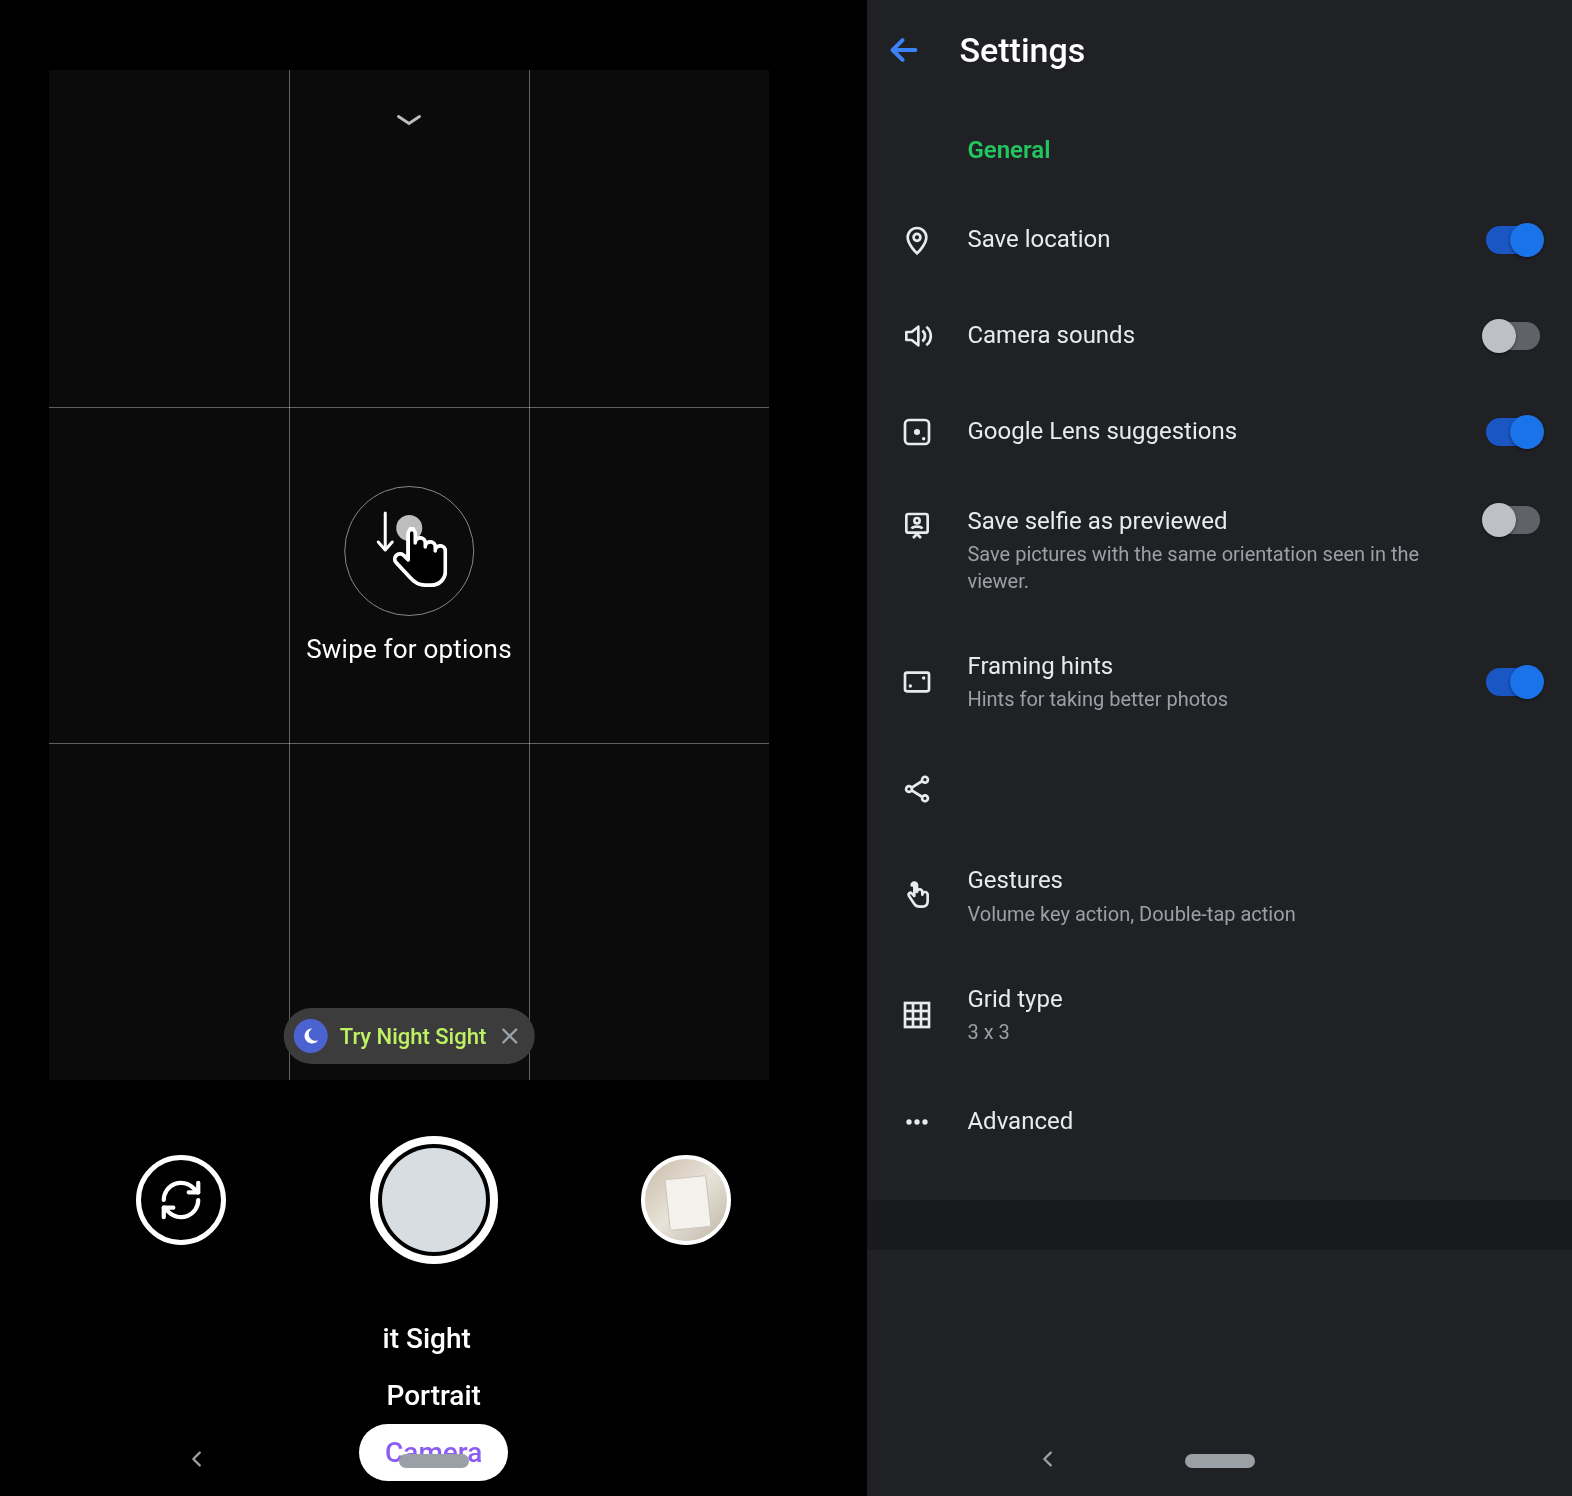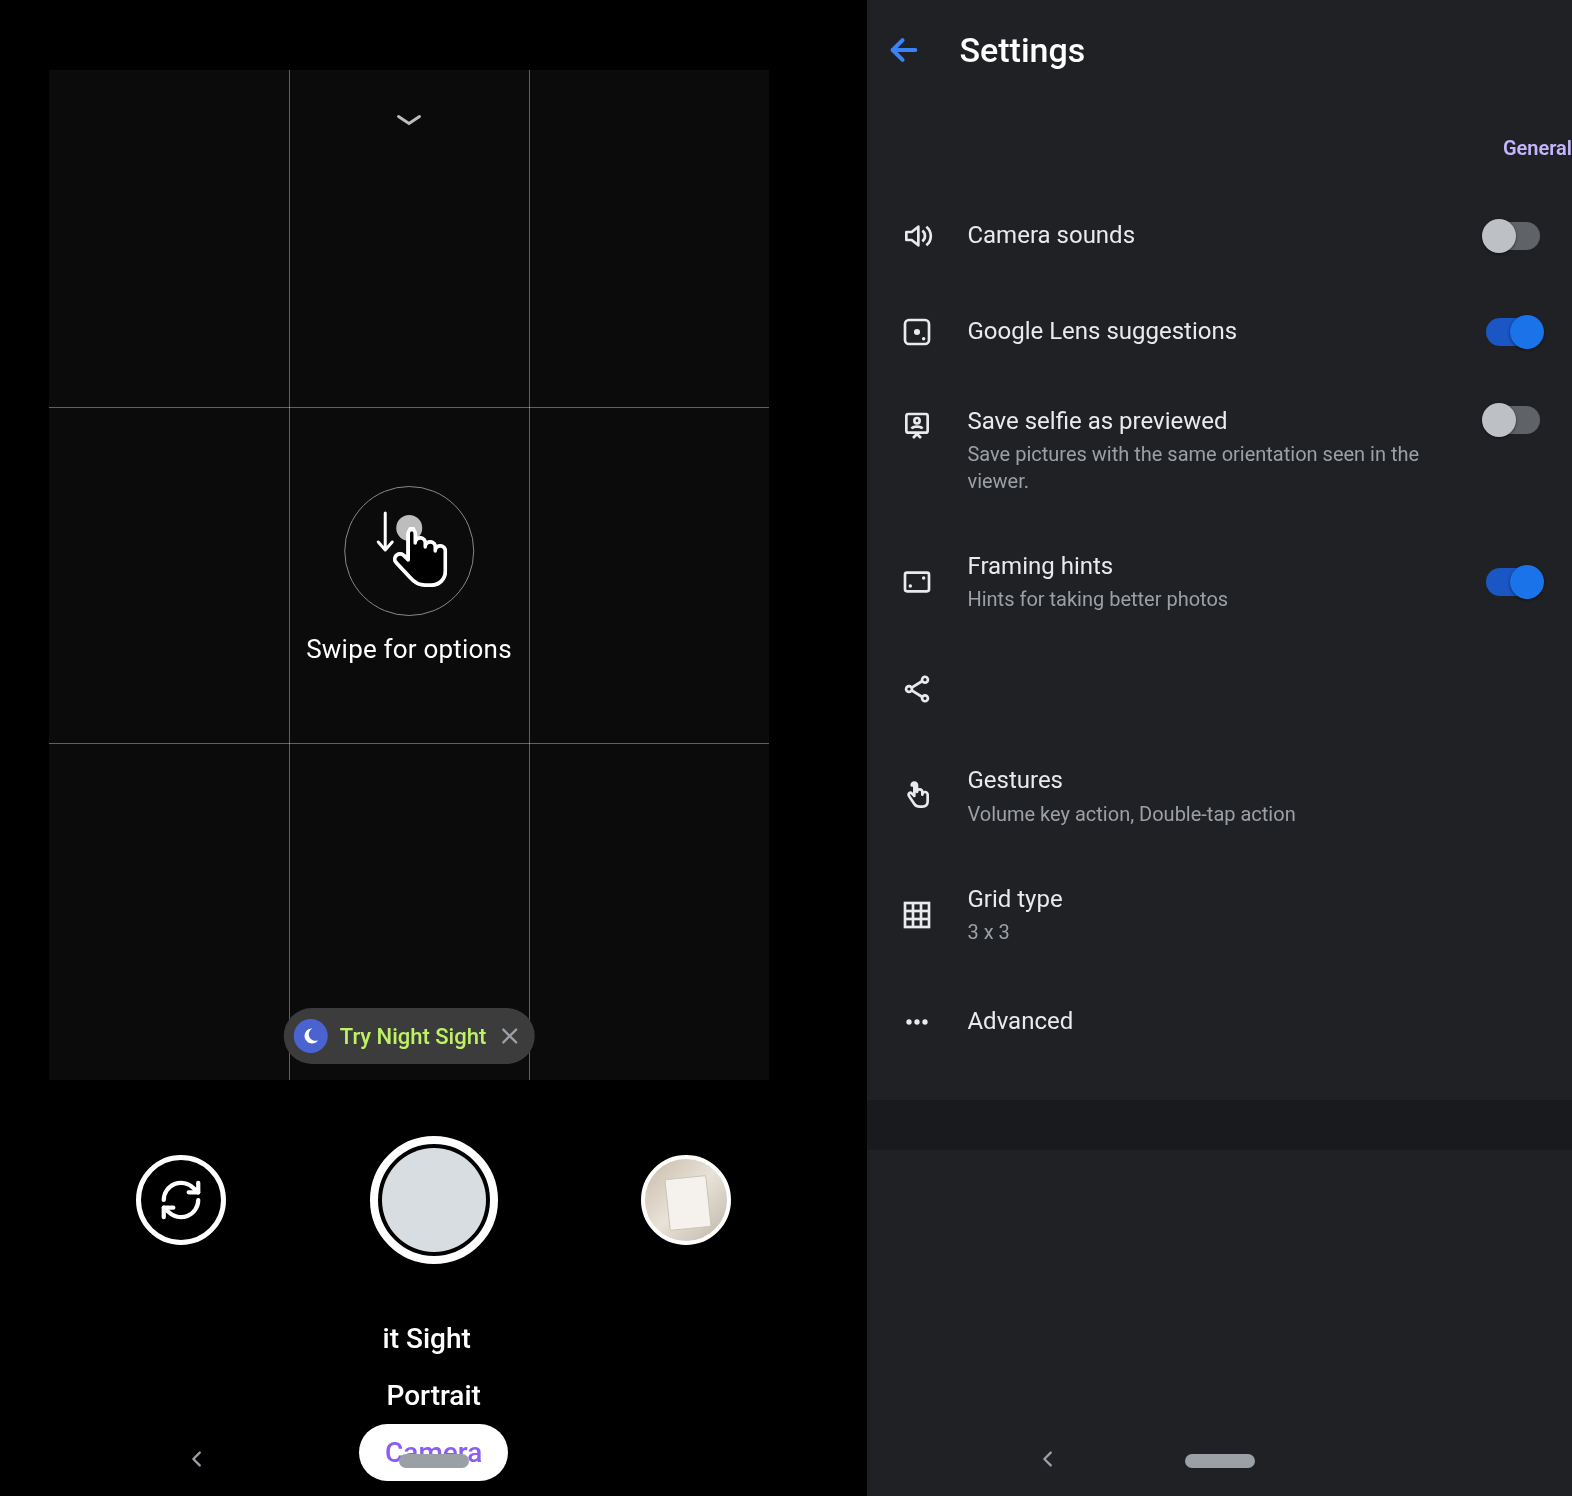--- a/index.html
+++ b/index.html
@@ -163,25 +163,24 @@
     height: 100px;
     display: flex; align-items: center;
     padding-left: 20px;
     gap: 38px;
   }
   .back-arrow { color: #3b82f6; display:flex; align-items:center; }
   .back-arrow svg { width: 34px; height: 34px; }
   .settings-title { font-size: 34px; font-weight: 500; }
 
   .section-label {
-    color: #c4b5fd;
-    font-size: 20px;
+    color: #22c55e;
+    font-size: 24px;
     font-weight: 600;
     padding: 36px 0 28px 100px;
-    text-align: right;
   }
 
   .settings-list { padding: 0 24px 0 0; }
   .setting-row {
     display: flex;
     align-items: center;
     padding: 28px 8px 28px 30px;
     gap: 30px;
     min-height: 90px;
   }
@@ -320,20 +319,35 @@
           <polyline points="11 5 4 12 11 19"></polyline>
         </svg>
       </div>
       <div class="settings-title">Settings</div>
     </div>
 
     <div class="section-label">General</div>
 
     <div class="settings-list">
 
+      <div class="setting-row">
+        <div class="setting-icon">
+          <svg viewBox="0 0 24 24" fill="none" stroke="currentColor" stroke-width="2">
+              <path d="M12 22s7-6.5 7-12A7 7 0 0 0 5 10c0 5.5 7 12 7 12z"></path>
+              <circle cx="12" cy="10" r="2.6"></circle>
+            </svg>
+        </div>
+        <div class="setting-text">
+          <div class="setting-title">Save location</div>
+        </div>
+        <div class="toggle on">
+            <div class="toggle-track"></div>
+            <div class="toggle-thumb"></div>
+          </div>
+      </div>
 
       <div class="setting-row">
         <div class="setting-icon">
           <svg viewBox="0 0 24 24" fill="none" stroke="currentColor" stroke-width="2" stroke-linejoin="round">
               <path d="M4 9v6h4l5 4V5L8 9H4z"></path>
               <path d="M16 8a5 5 0 0 1 0 8"></path>
               <path d="M19 5a9 9 0 0 1 0 14"></path>
             </svg>
         </div>
         <div class="setting-text">

